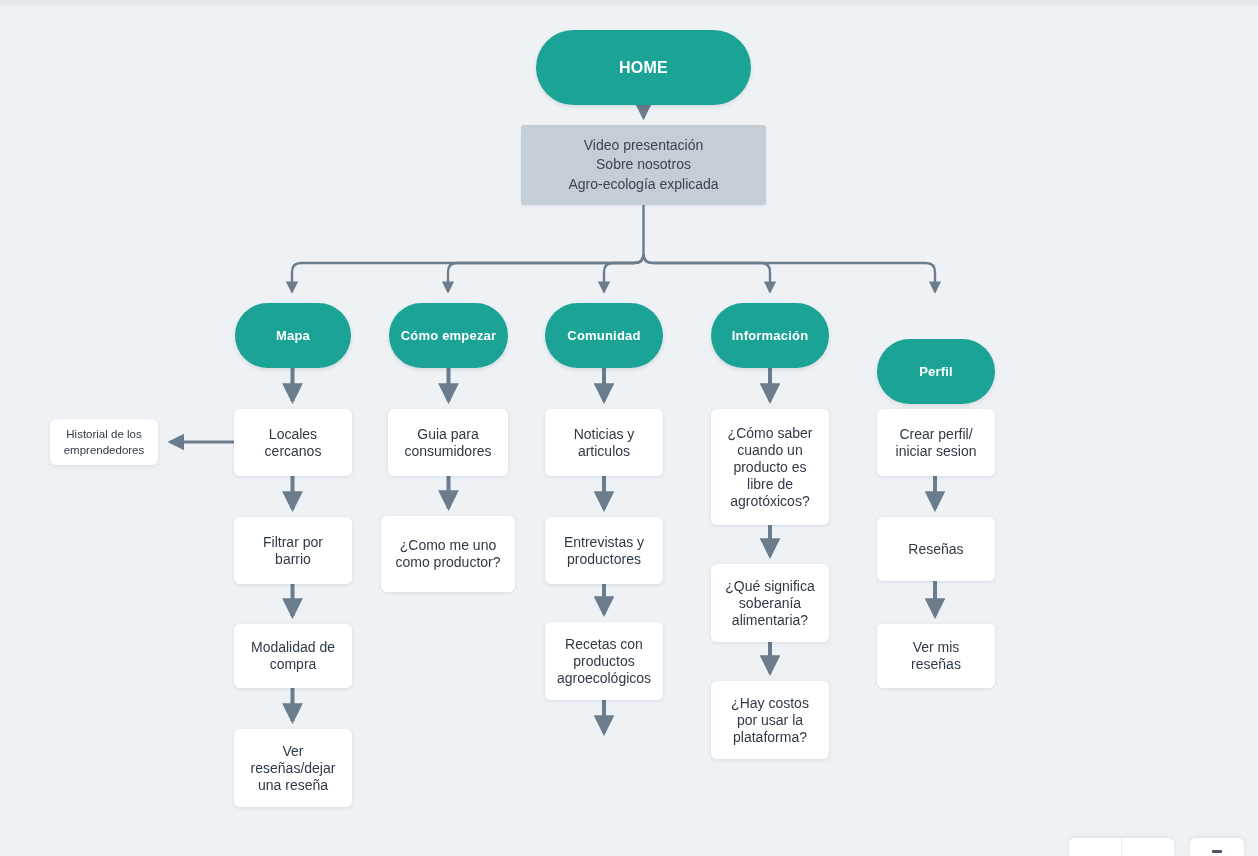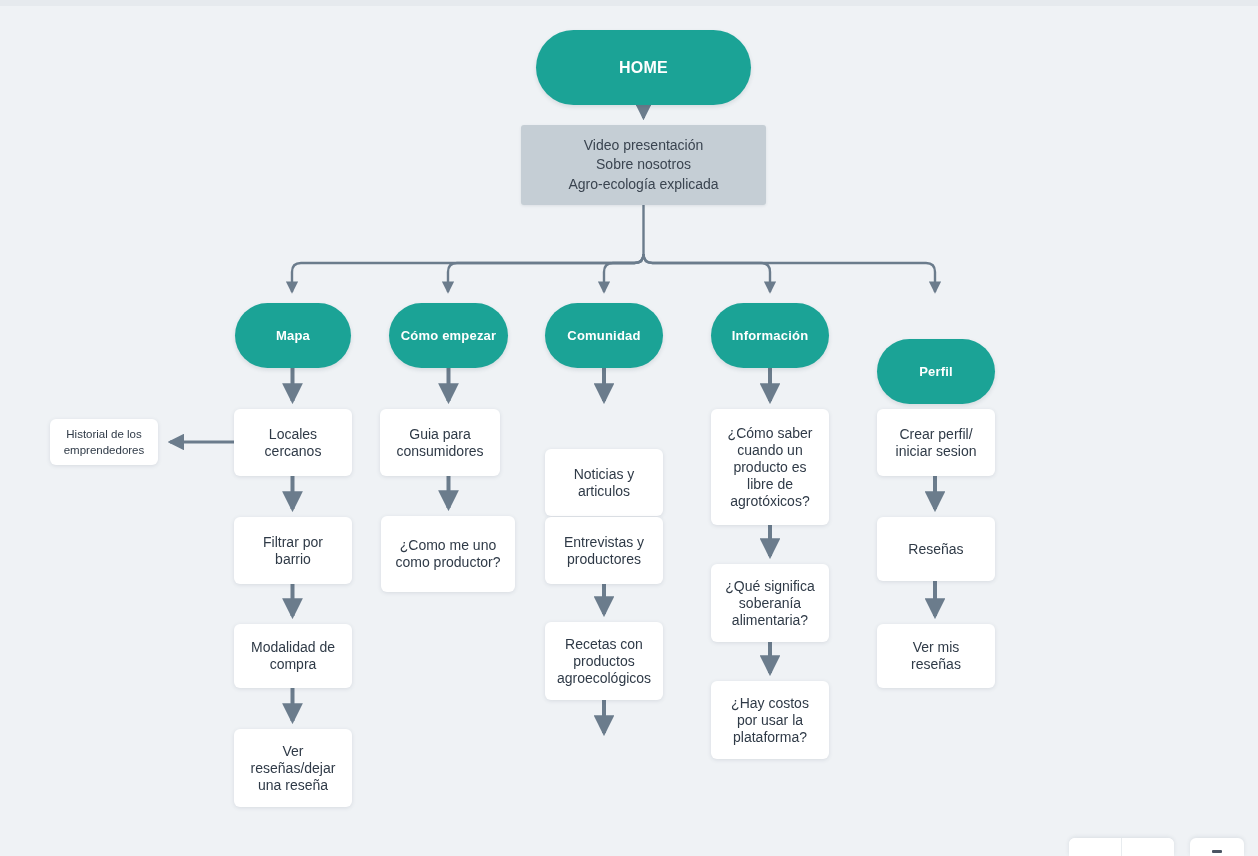--- a/index.html
+++ b/index.html
@@ -216,33 +216,33 @@
   </div>
 
   <div class="node card small" style="left: 50px; top: 419px; width: 108px; height: 46px;">
     <span class="label">Historial de los
 emprendedores</span>
   </div>
 
   <div class="node pill section" style="left: 389px; top: 303px; width: 119px; height: 65px;">
     <span class="label">Cómo empezar</span>
   </div>
-  <div class="node card" style="left: 380px; top: 409px; width: 120px; height: 67px;">
+  <div class="node card" style="left: 388px; top: 409px; width: 120px; height: 67px;">
     <span class="label">Guia para
 consumidores</span>
   </div>
   <div class="node card" style="left: 381px; top: 516px; width: 134px; height: 76px;">
     <span class="label">¿Como me uno
 como productor?</span>
   </div>
 
   <div class="node pill section" style="left: 545px; top: 303px; width: 118px; height: 65px;">
     <span class="label">Comunidad</span>
   </div>
-  <div class="node card" style="left: 545px; top: 409px; width: 118px; height: 67px; margin-top: 40px;">
+  <div class="node card" style="left: 545px; top: 409px; width: 118px; height: 67px;">
     <span class="label">Noticias y
 articulos</span>
   </div>
   <div class="node card" style="left: 545px; top: 517px; width: 118px; height: 67px;">
     <span class="label">Entrevistas y
 productores</span>
   </div>
   <div class="node card" style="left: 545px; top: 622px; width: 118px; height: 78px;">
     <span class="label">Recetas con
 productos

